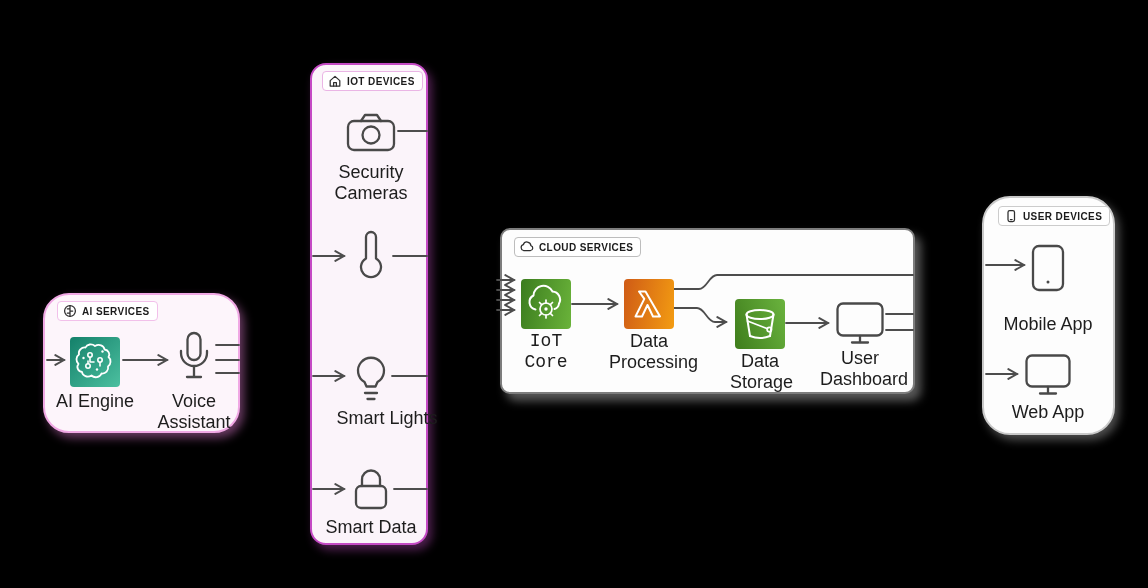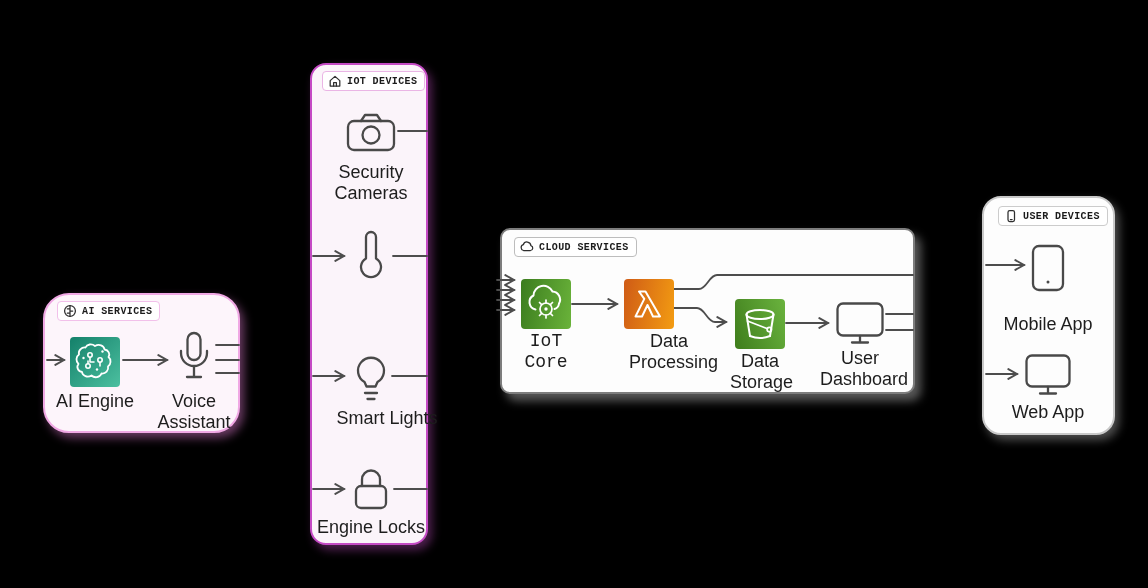--- a/index.html
+++ b/index.html
@@ -9,27 +9,27 @@
   .group-ai{left:43px;top:293px;width:197px;height:140px;background:var(--ai-fill,#fdf5fb);
             border:2px solid var(--ai-border,#f0a8e4);border-radius:26px;
             box-shadow:4px 5px 10px rgba(236,130,220,.45);}
   .group-iot{left:310px;top:63px;width:118px;height:482px;background:var(--iot-fill,#fbf4fa);
             border:2px solid var(--iot-border,#c44ac4);border-radius:16px;
             box-shadow:4px 5px 10px rgba(200,80,200,.4);}
   .group-cloud{left:500px;top:228px;width:415px;height:166px;background:var(--cloud-fill,#fdfdfd);
             border:2px solid var(--cloud-border,#7d7d7d);border-radius:10px;
             box-shadow:6px 7px 10px rgba(160,160,160,.55);}
   .group-user{left:982px;top:196px;width:133px;height:239px;background:var(--user-fill,#fdfdfd);
-            border:2px solid var(--user-border,#c9c9c9);border-radius:19px;
+            border:2px solid var(--user-border,#c9c9c9);border-radius:28px;
             box-shadow:4px 5px 10px rgba(160,160,160,.5);}
   .edges{position:absolute;inset:0;width:100%;height:100%;overflow:visible;}
   .edge{fill:none;stroke:var(--connector,#4d4d4d);stroke-width:1.8;stroke-linecap:round;}
   .pill{position:absolute;display:inline-flex;align-items:center;gap:5px;background:#fff;
         border-radius:4px;padding:2px 7px 2px 5px;font-size:10px;font-weight:700;
-        letter-spacing:.4px;color:#1b1b1b;white-space:nowrap;z-index:3;font-family:Liberation Mono, monospace;}
+        letter-spacing:.4px;color:#1b1b1b;white-space:nowrap;z-index:3;}
   .pill svg{flex:0 0 auto;}
   .pill-ai{left:12px;top:6px;border:1px solid var(--pill-ai-border,#f2c0ea);}
   .pill-iot{left:10px;top:6px;border:1px solid var(--pill-iot-border,#eab5e5);}
   .pill-cloud{left:12px;top:7px;border:1px solid var(--pill-cloud-border,#bdbdbd);}
   .pill-user{left:14px;top:8px;border:1px solid var(--pill-user-border,#cccccc);}
   .pico{stroke:#2e2e2e;stroke-width:1.25;fill:none;stroke-linecap:round;stroke-linejoin:round;}
   .aws{position:absolute;width:50px;height:50px;border-radius:4px;z-index:2;}
   .grad-engine{background:linear-gradient(135deg,var(--engine-a,#14806a),var(--engine-b,#4cc0a0));}
   .grad-core{background:linear-gradient(100deg,var(--core-a,#3b7c1e),var(--core-b,#6ab33a));}
   .grad-lambda{background:linear-gradient(100deg,var(--lambda-a,#cf5b16),var(--lambda-b,#f39c12));}
@@ -120,21 +120,21 @@
     <svg class="oicon" style="left:39px;top:290px;" width="40" height="52">
       <path class="ostroke" d="M13.5,27 A13,13 0 1 1 26.5,27 L24.5,31.5 H15.5 Z"></path>
       <path class="ostroke" d="M14,38 H26"></path>
       <path class="ostroke" d="M16.5,44 H23.5"></path>
     </svg>
     <div class="nlabel" style="left:20px;top:343px;width:110px;">Smart Lights</div>
     <svg class="oicon" style="left:37px;top:400px;" width="44" height="48">
       <path class="ostroke" d="M13,21 V14.5 A9,9 0 0 1 31,14.5 V21"></path>
       <rect class="ostroke" x="7" y="21" width="30" height="22" rx="5"></rect>
     </svg>
-    <div class="nlabel" style="left:4px;top:452px;width:110px;">Engine Locks</div>
+    <div class="nlabel" style="left:4px;top:452px;width:110px;">Smart Data</div>
   </section>
 
   <section class="group group-cloud">
     <svg class="edges">
       <path class="edge" d="M-5,50 H12" marker-end="url(#ah)"></path>
       <path class="edge" d="M-5,60 H12" marker-end="url(#ah)"></path>
       <path class="edge" d="M-5,70 H12" marker-end="url(#ah)"></path>
       <path class="edge" d="M-5,80 H12" marker-end="url(#ah)"></path>
       <path class="edge" d="M70,74 H115" marker-end="url(#ah)"></path>
       <path class="edge" d="M172,59 H197 C205,59 207,45 215,45 H411"></path>
@@ -156,21 +156,21 @@
         <circle cx="25" cy="30" r="1.7" fill="#fff"></circle>
         <path class="glyph" style="stroke-width:1.7" d="M25,24 V21 M25,36 V39 M20.7,25.7 L18.5,23.5 M29.3,25.7 L31.5,23.5 M20.7,34.3 L18.5,36.5 M29.3,34.3 L31.5,36.5"></path>
       </svg>
     </div>
     <div class="nlabel" style="left:9px;top:101px;width:70px;font-family:Liberation Mono, monospace;">IoT Core</div>
     <div class="aws grad-lambda" style="left:122px;top:49px;">
       <svg width="50" height="50" viewBox="0 0 50 50">
         <path class="glyph" d="M15,12.5 H21.5 L36,37.5 H29 L23.5,26 L18,37.5 H11.5 L20.3,19.9 Z"></path>
       </svg>
     </div>
-    <div class="nlabel" style="left:107px;top:101px;width:80px;margin-left:20px;">Data Processing</div>
+    <div class="nlabel" style="left:107px;top:101px;width:80px;">Data Processing</div>
     <div class="aws grad-bucket" style="left:233px;top:69px;">
       <svg width="50" height="50" viewBox="0 0 50 50">
         <ellipse class="glyph" cx="25" cy="15.5" rx="13.5" ry="4.5"></ellipse>
         <path class="glyph" d="M11.5,15.5 L15,37 M38.5,15.5 L35,37"></path>
         <path class="glyph" d="M15,37 Q25,41 35,37"></path>
         <path class="glyph" style="stroke-width:1.7" d="M12.5,22 L32.5,29.8"></path>
         <circle class="glyph" style="stroke-width:1.7" cx="34.3" cy="30.6" r="2.2"></circle>
       </svg>
     </div>
     <div class="nlabel" style="left:228px;top:121px;width:60px;">Data Storage</div>

